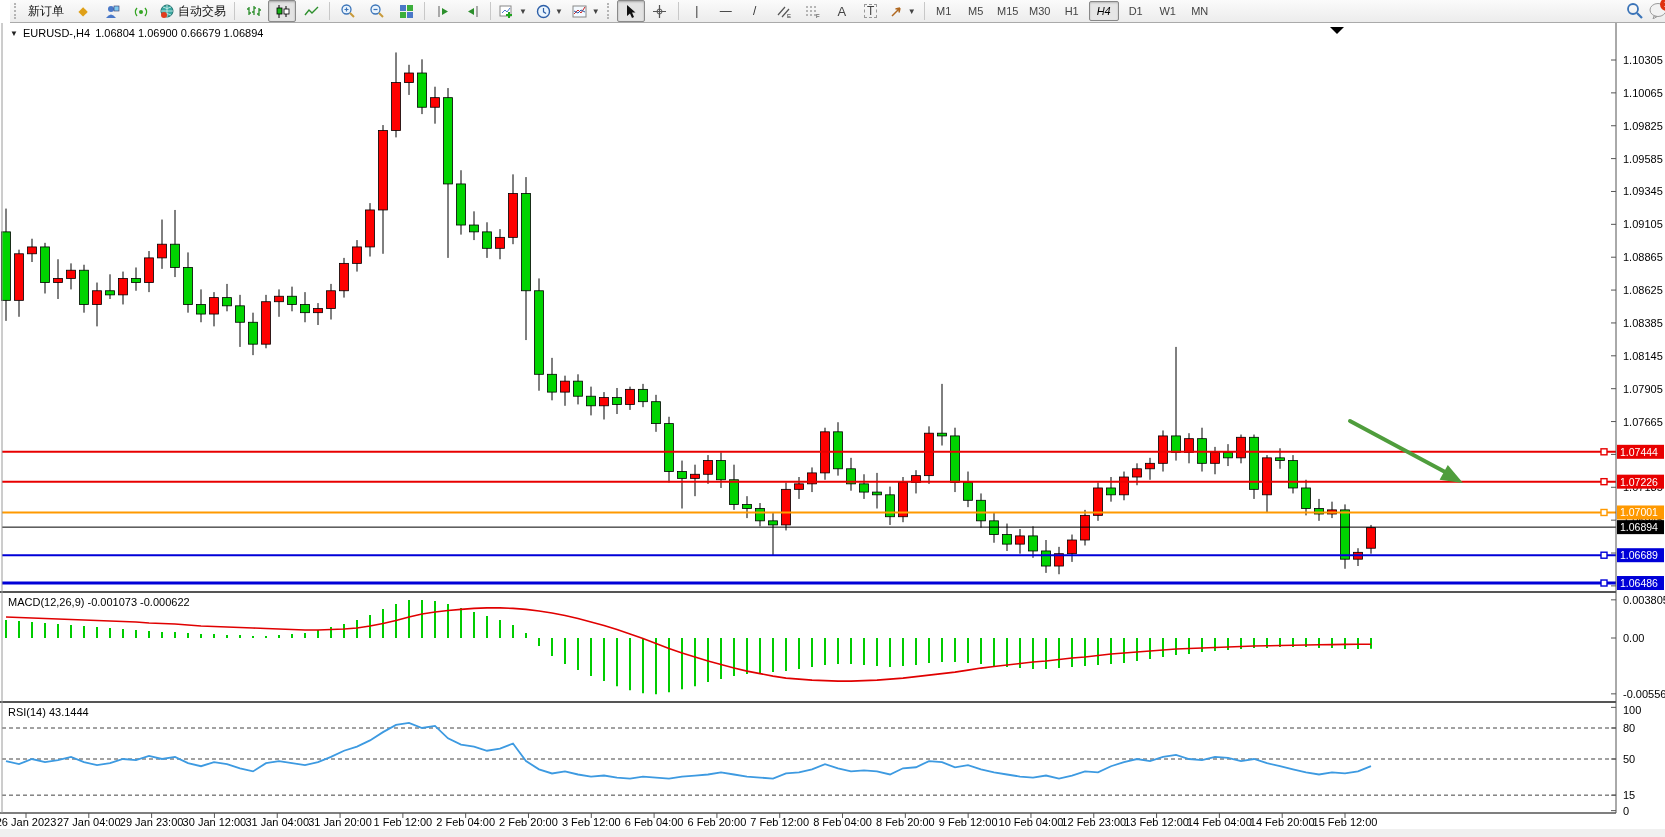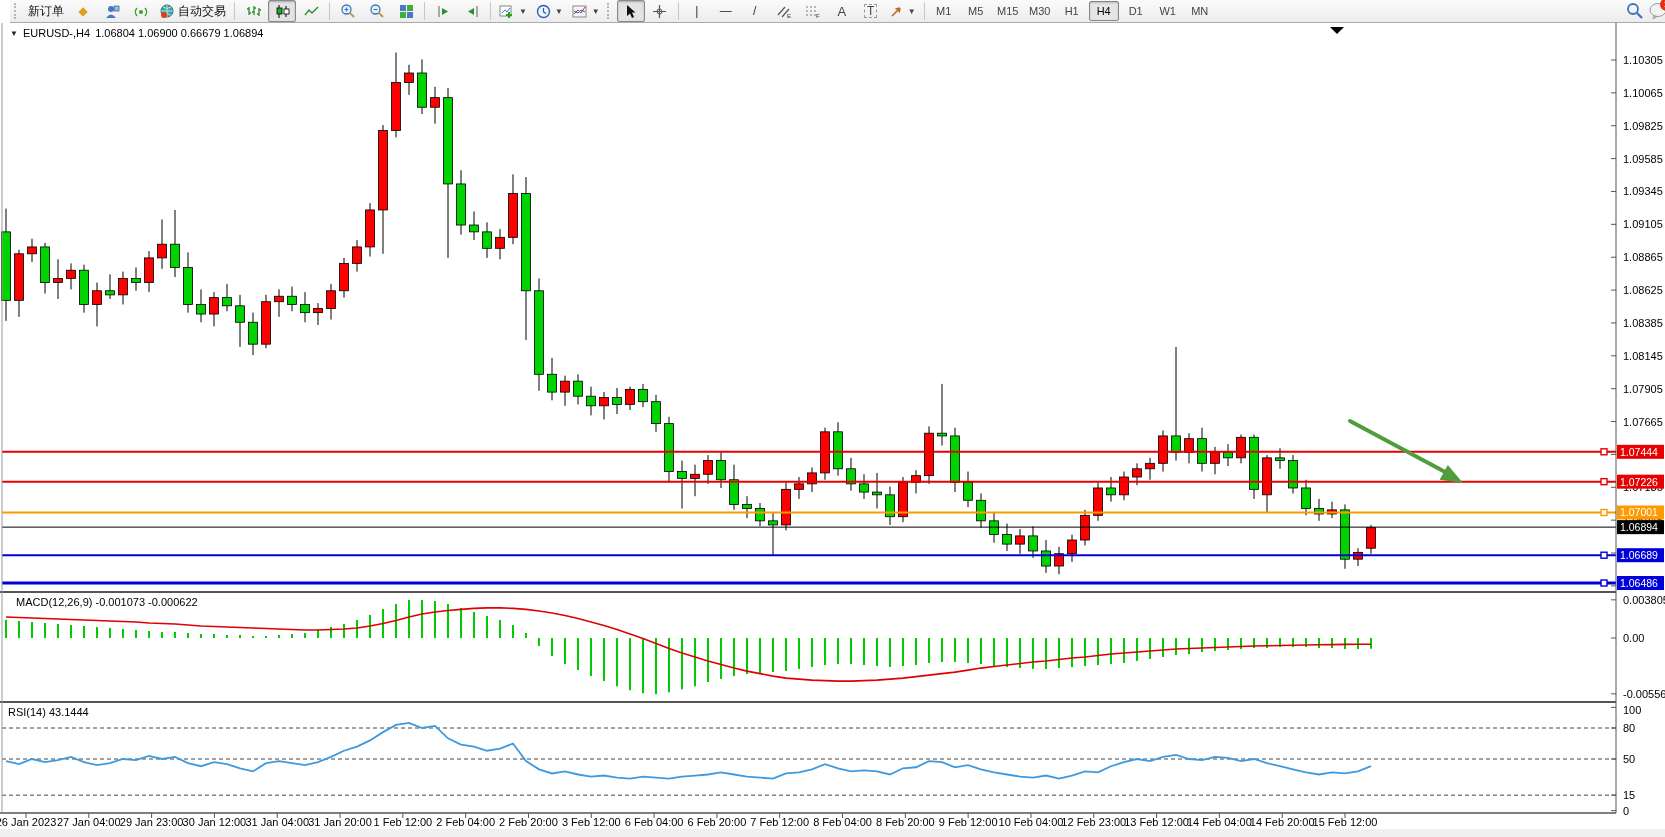--- a/index.html
+++ b/index.html
@@ -13,30 +13,30 @@
   .tb-handle{width:5px;height:16px;border-left:2px dotted #b5b5b5;margin:0 2px;}
   .tb-sep{width:1px;height:18px;background:#c8c8c8;margin:0 3px;}
   .tb-btn{height:20px;min-width:20px;display:flex;align-items:center;justify-content:center;
     gap:3px;padding:0 3px;border:1px solid transparent;border-radius:2px;color:#333;cursor:default;}
   .tb-btn.active{border:1px solid #8a8a8a;background:#e3e3e3;box-shadow:inset 0 1px 2px rgba(0,0,0,.25);}
   .tb-btn .zh{font-size:12px;color:#111;}
   .glyph{font-size:12px;line-height:1;}
   .caret{font-size:8px;color:#444;margin-left:1px;}
   .tf-btn{height:18px;min-width:24px;display:flex;align-items:center;justify-content:center;
     font-size:11px;color:#444;border:1px solid transparent;border-radius:2px;padding:0 2px;}
-  .tf-btn.active{border:1px solid #888;background:#e6e6e6;box-shadow:inset 0 1px 2px rgba(0,0,0,.2);color:#000;}
+  .tf-btn.active{border:1px solid #888;background:#e6e6e6;box-shadow:inset 0 1px 2px rgba(0,0,0,.2);color:#000;font-style:italic;}
   .tb-right{margin-left:auto;display:flex;align-items:center;gap:6px;padding-right:6px;}
   .chat-wrap{position:relative;}
   .badge{position:absolute;top:-4px;right:-6px;background:#e03010;color:#fff;border-radius:50%;
     width:13px;height:13px;font-size:9px;display:flex;align-items:center;justify-content:center;font-weight:bold;}
   
   .pane-label{position:absolute;font-size:11px;color:#000;z-index:3;pointer-events:none;white-space:nowrap;}
   #chart-title{left:10px;top:27px;display:flex;align-items:center;gap:5px;}
   #chart-title .tri{font-size:8px;color:#222;}
-  #macd-label{left:8px;top:596px;margin-left:8px;}
+  #macd-label{left:8px;top:596px;}
   #rsi-label{left:8px;top:706px;text-align:center;}
 </style>
 </head>
 <body>
 <div id="stage">
 
 <svg id="chart-svg" width="1665" height="837">
       <rect x="0" y="23" width="1665" height="814" fill="#ffffff"></rect>
       <line x1="6" y1="208.59075000000036" x2="6" y2="320.88975000000016" stroke="#000000" stroke-width="1"></line>
       <rect x="1.5" y="231.87225000000083" width="9" height="68.47500000000159" fill="#00d400" stroke="#000" stroke-width="0.8"></rect>

